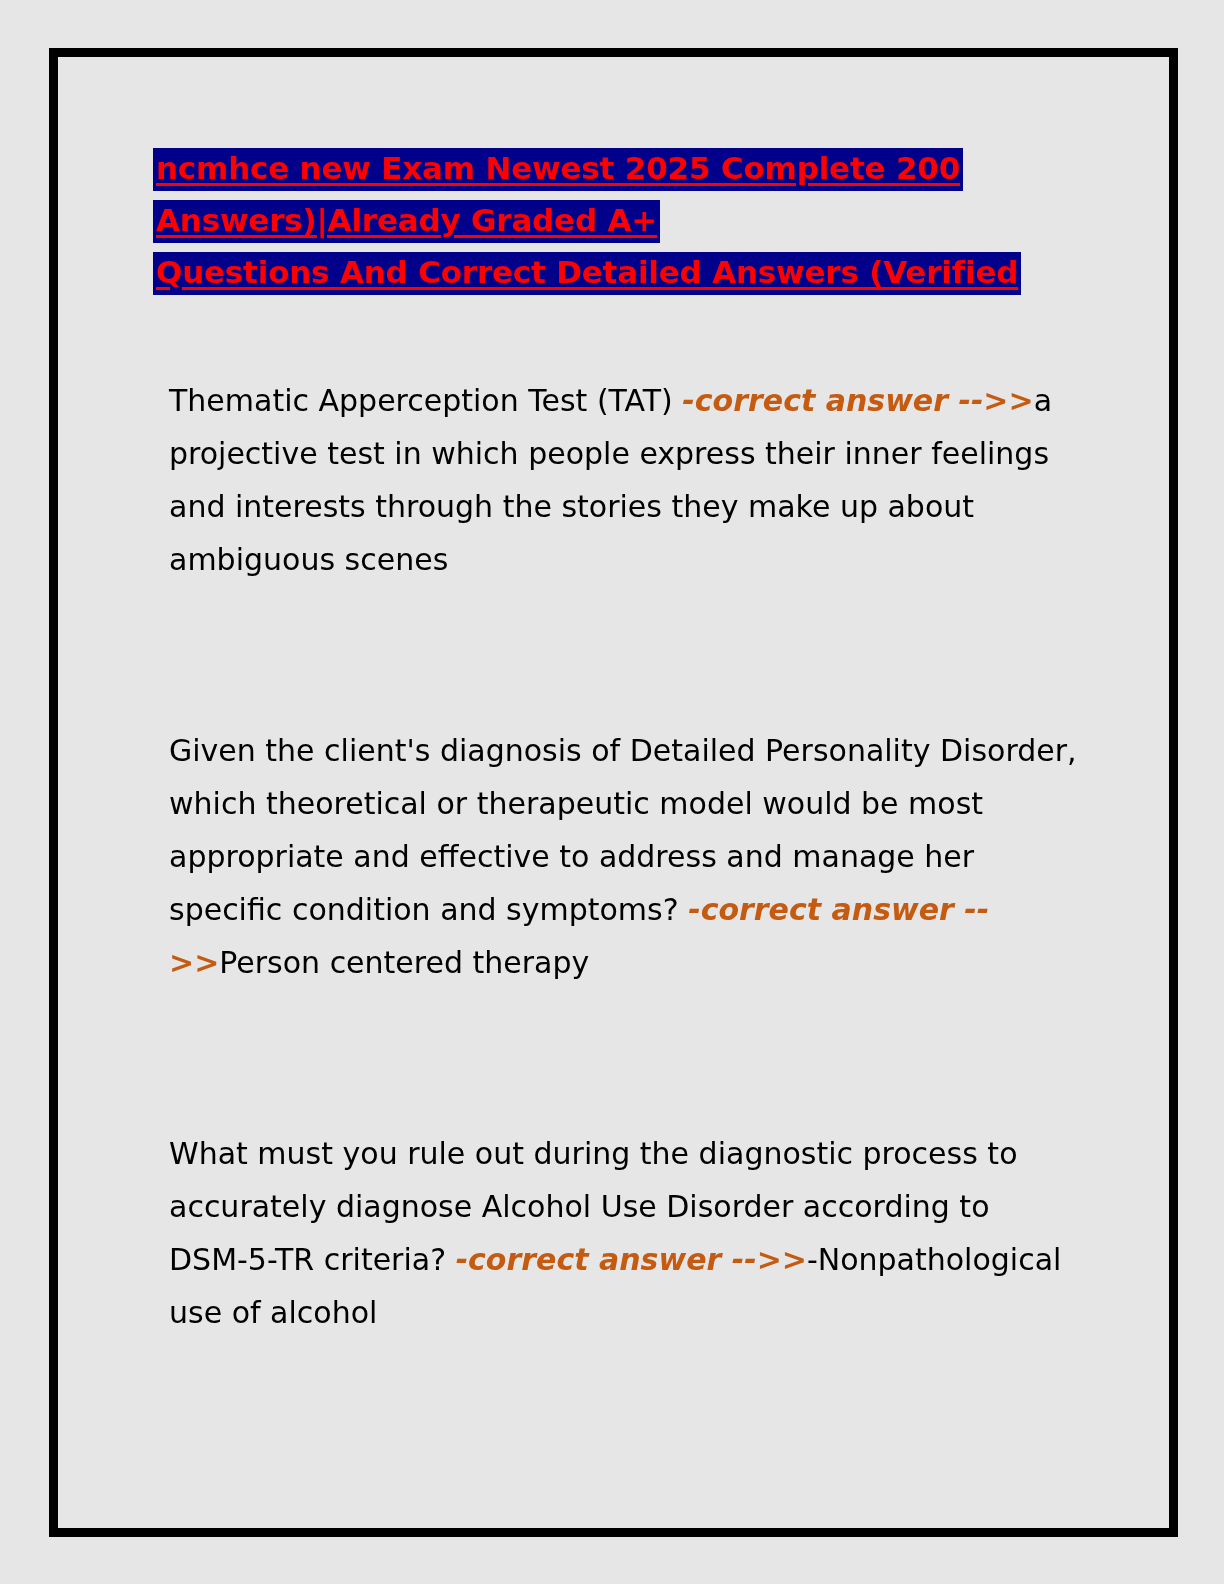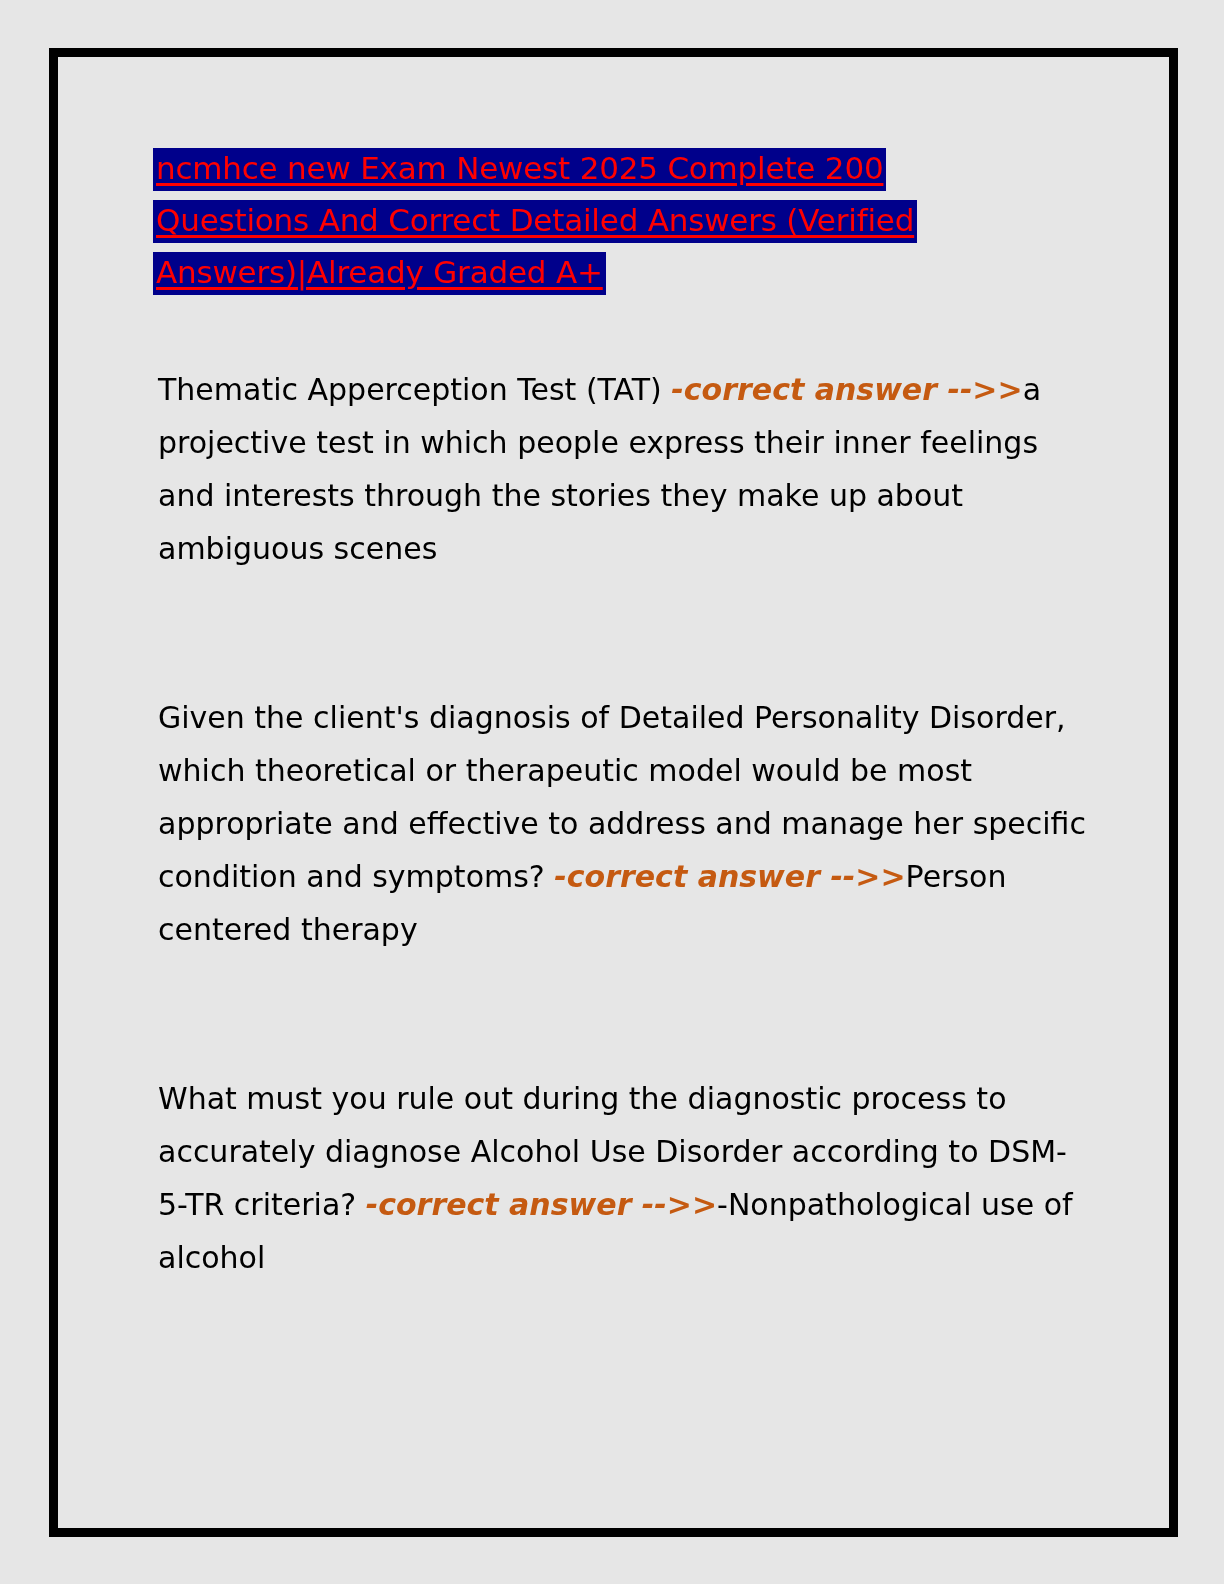--- a/index.html
+++ b/index.html
@@ -32,21 +32,21 @@
     left: 95px;
     top: 85px;
     width: 940px;
   }
 
   
   .doc-title {
     margin: 0;
     padding: 0;
     font-size: 31px;
-    font-weight: normal;
+    font-weight: bold;
     line-height: 52px;
     color: #ff0000;
     letter-spacing: -0.2px;
   }
   .doc-title .tline {
     display: block;
   }
   .doc-title .tline > span {
     background: #00008b;
     color: #ff0000;
@@ -54,21 +54,21 @@
     text-decoration-color: #ff0000;
     text-decoration-thickness: 3px;
     text-underline-offset: 4px;
     padding: 2px 3px 5px 3px;
     box-decoration-break: clone;
     -webkit-box-decoration-break: clone;
   }
 
   
   .body-para {
-    margin: 5px;
+    margin: 16px;
     padding: 0;
     font-size: 30px;
     line-height: 53px;
     color: #000000;
     font-weight: normal;
   }
   .marker {
     color: #c55a11;
     font-weight: bold;
     font-style: italic;
@@ -84,22 +84,22 @@
   }
 </style>
 </head>
 <body>
 
 <div id="page-frame">
   <div id="content">
 
     <h1 class="doc-title">
       <span class="tline"><span>ncmhce new Exam Newest 2025 Complete 200</span></span>
+      <span class="tline"><span>Answers)|Already Graded A+</span></span>
       <span class="tline"><span>Questions And Correct Detailed Answers (Verified</span></span>
-      <span class="tline"><span>Answers)|Already Graded A+</span></span>
     </h1>
 
     <span class="gap-title"></span>
 
     <p class="body-para"><span>Thematic Apperception Test (TAT) </span><span class="marker">-correct answer --&gt;&gt;</span><span>a projective test in which people express their inner feelings and interests through the stories they make up about ambiguous scenes</span></p>
 
     <span class="spacer-line"></span>
     <span class="spacer-line"></span>
 
     <p class="body-para"><span>Given the client's diagnosis of Detailed Personality Disorder, which theoretical or therapeutic model would be most appropriate and effective to address and manage her specific condition and symptoms? </span><span class="marker">-correct answer --&gt;&gt;</span><span>Person centered therapy</span></p>

